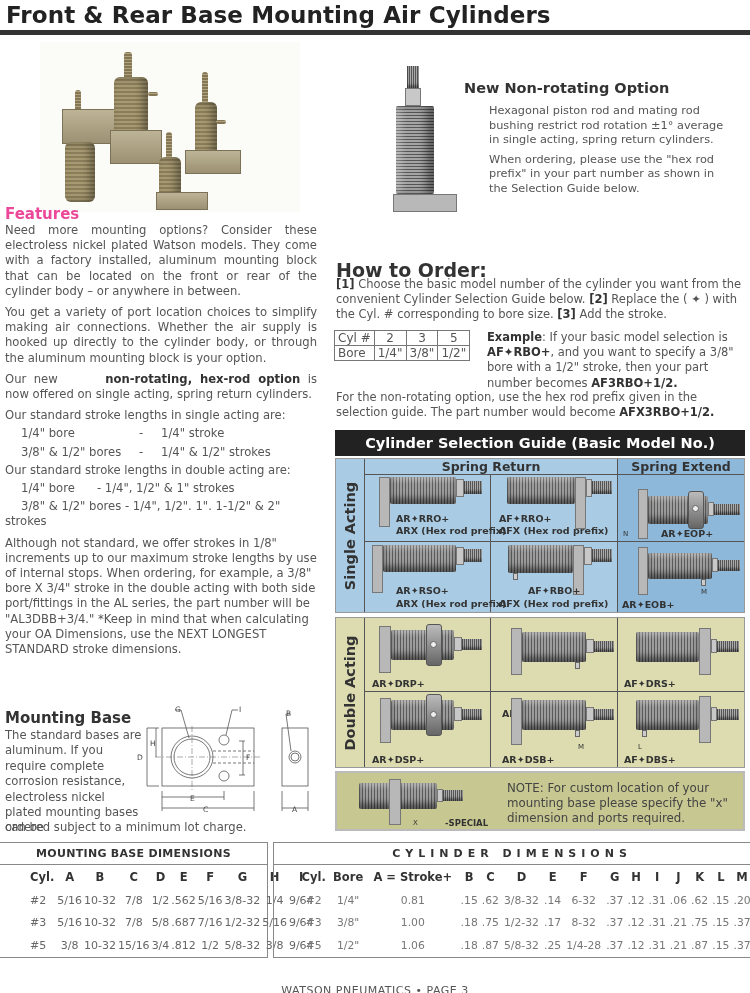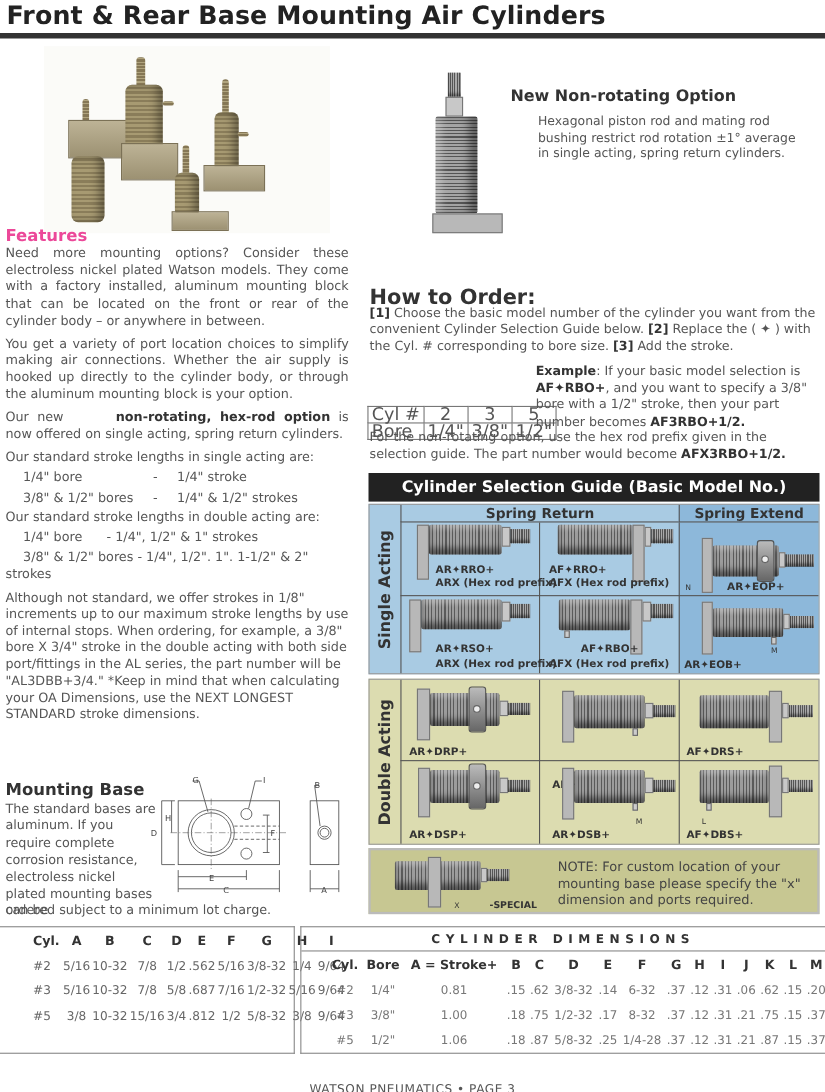--- a/index.html
+++ b/index.html
@@ -30,21 +30,21 @@
   
   .nr-img { position: absolute; left: 393px; top: 66px; width: 64px; height: 146px; }
   .nr-title { position: absolute; left: 464px; top: 80px; font-size: 14.5px; font-weight: bold; color: #333; }
   .nr-body { position: absolute; left: 489px; top: 104px; width: 240px; font-size: 11.3px; line-height: 14.6px; color: #555; }
   .nr-body p { margin-bottom: 5px; }
 
   .h-order { position: absolute; left: 336px; top: 259px; font-size: 19px; font-weight: bold; color: #333; }
   .order-steps { position: absolute; left: 336px; top: 277px; width: 410px; font-size: 11.5px; line-height: 15.2px; color: #555; }
   .order-steps b { color: #333; }
 
-  .cyl-table { position: absolute; left: 334px; top: 330px; border-collapse: collapse; font-size: 16px; color: #555; margin-top: 39px; }
+  .cyl-table { position: absolute; left: 334px; top: 330px; border-collapse: collapse; font-size: 12px; color: #555; }
   .cyl-table td { border: 1px solid #777; padding: 0 3px; line-height: 14px; text-align: center; }
   .cyl-table td:first-child { text-align: left; }
 
   .example { position: absolute; left: 487px; top: 330px; width: 258px; font-size: 11.5px; line-height: 15.2px; color: #555; }
   .example b { color: #333; }
   .nonrot-note { position: absolute; left: 336px; top: 390px; width: 410px; font-size: 11.5px; line-height: 15.2px; color: #555; }
   .nonrot-note b { color: #333; }
 
   .guide-head { position: absolute; left: 335px; top: 430px; width: 410px; height: 26px; background: #222; color: #fff; font-size: 14.5px; font-weight: bold; text-align: center; line-height: 26px; }
 
@@ -172,20 +172,21 @@
 
 <div class="nr-img">
   <div class="grod" style="left:14px;top:0;width:12px;height:22px;"></div>
   <div class="gneck" style="left:12px;top:22px;width:16px;height:18px;"></div>
   <div class="gcyl" style="left:3px;top:40px;width:38px;height:88px;background:repeating-linear-gradient(0deg,#555 0 1px,#a5a5a5 1px 3px);box-shadow: inset -8px 0 8px rgba(0,0,0,.4), inset 6px 0 6px rgba(255,255,255,.25);"></div>
   <div class="gplate" style="left:0;top:128px;width:64px;height:18px;"></div>
 </div>
 <div class="nr-title">New Non-rotating Option</div>
 <div class="nr-body">
   <p>Hexagonal piston rod and mating rod bushing restrict rod rotation ±1° average in single acting, spring return cylinders.</p>
+  <p>When ordering, please use the "hex rod prefix" in your part number as shown in the Selection Guide below.</p>
 </div>
 
 <div class="h-order">How to Order:</div>
 <div class="order-steps">
   <b>[1]</b><span> Choose the basic model number of the cylinder you want from the convenient Cylinder Selection Guide below.  </span><b>[2]</b><span> Replace the ( ✦ ) with the Cyl. # corresponding to bore size.  </span><b>[3]</b><span> Add the stroke.</span>
 </div>
 <table class="cyl-table">
   <tbody>
       <tr>
     <td>Cyl #</td>
@@ -351,20 +352,21 @@
   <div class="gcyl" style="left:22px;top:10px;width:78px;height:26px;"></div>
   <div class="gplate" style="left:52px;top:6px;width:12px;height:46px;"></div>
   <div class="gneck" style="left:100px;top:16px;width:6px;height:13px;"></div>
   <div class="grod" style="left:106px;top:17px;width:20px;height:11px;"></div>
   <div class="cell-lbl" style="left:76px;top:45px;font-size:7px;font-weight:normal;">X</div>
   <div class="special">-SPECIAL</div>
   <div class="note-text">NOTE: For custom location of your mounting base please specify the "x" dimension and ports required.</div>
 </div>
 
 <div class="mb-box">
+  <div class="mb-title">MOUNTING BASE DIMENSIONS</div>
   <table class="dim">
     <tbody>
         <tr>
       <th>Cyl.</th>
       <th>A</th>
       <th>B</th>
       <th>C</th>
       <th>D</th>
       <th>E</th>
       <th>F</th>

